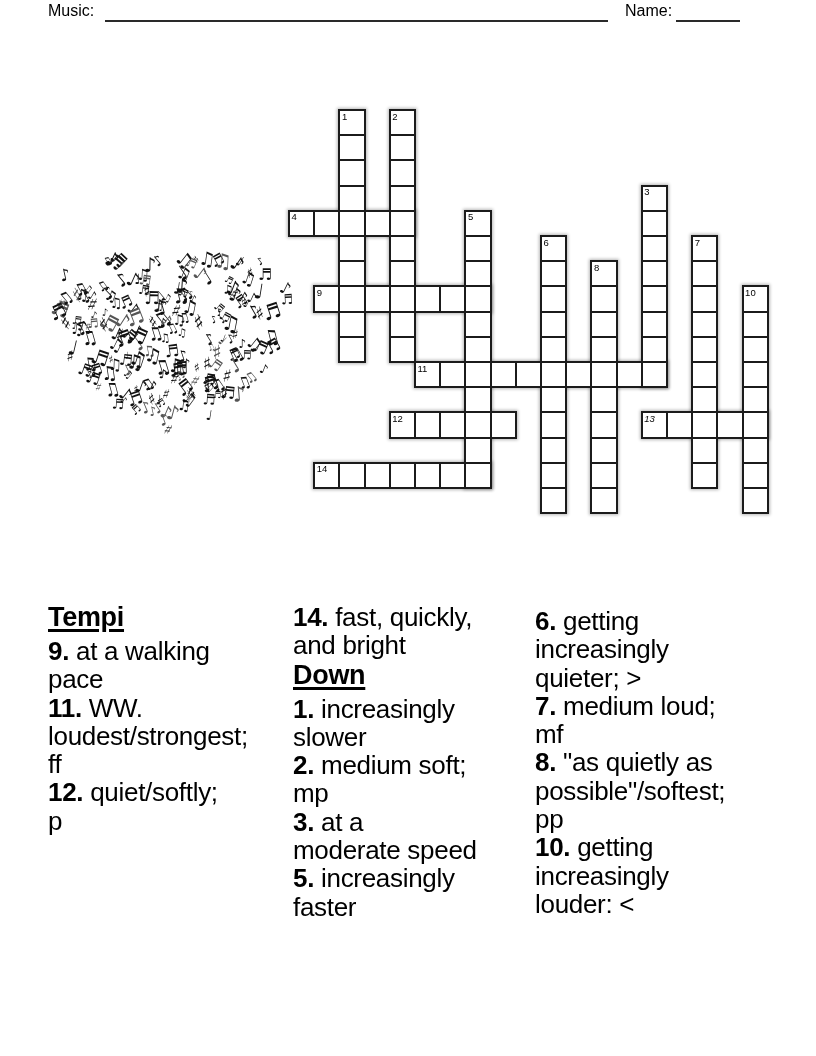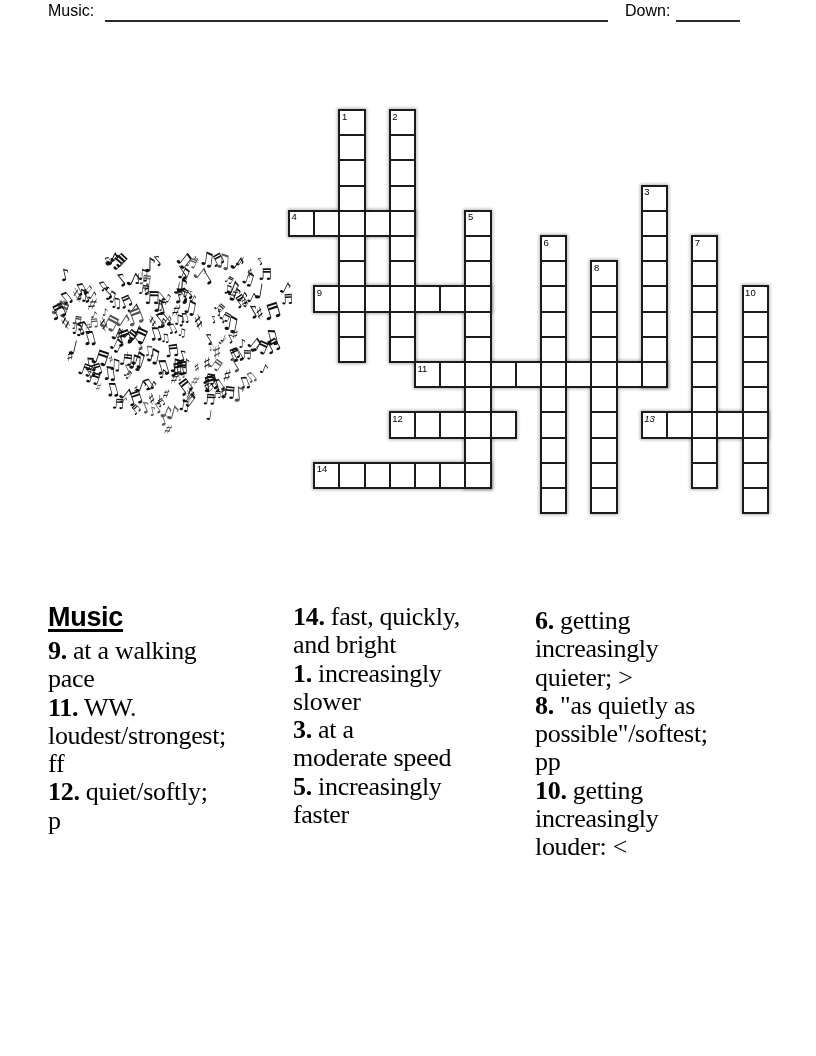--- a/index.html
+++ b/index.html
@@ -25,33 +25,33 @@
   
   .grid{position:absolute;left:288px;top:109px;width:484px;height:408px;}
   .wshadow{position:absolute;box-shadow:0 0 3px 1px rgba(0,0,0,0.28);background:transparent;}
   .cell{position:absolute;width:27.2px;height:27.2px;box-sizing:border-box;
         background:#fff;border:2px solid #1b1b1b;}
   .cellnum{position:absolute;font-size:9.5px;line-height:1;color:#000;z-index:3;}
 
   
   .clue-col{position:absolute;width:252px;font-size:26px;line-height:28.3px;
             letter-spacing:-0.3px;}
-  .clue{white-space:nowrap;font-family:Liberation Serif, serif;}
+  .clue{white-space:nowrap;}
   .clue b{font-weight:700;}
   .clue-heading{height:35px;line-height:30px;font-size:27px;font-weight:700;
                 text-decoration:underline;text-decoration-thickness:2.5px;
                 text-underline-offset:3px;}
 </style>
 </head>
 <body>
 
 <div class="page">
   <span class="name-label">Music:</span>
   <div class="blank name-blank"></div>
-  <span class="date-label">Down:</span>
+  <span class="date-label">Name:</span>
   <div class="blank date-blank"></div>
 
 
   <div id="heart" class="heart">
       <span class="note" style="left: 287.052px; top: 300.309px; font-size: 13.8663px; transform: translate(-50%, -50%) rotate(-3deg); color: rgb(17, 17, 17);">♬</span>
       <span class="note" style="left: 183.088px; top: 293.688px; font-size: 10.8714px; transform: translate(-50%, -50%) rotate(23deg); color: rgb(17, 17, 17);">♬</span>
       <span class="note" style="left: 95.6654px; top: 371.489px; font-size: 15.4169px; transform: translate(-50%, -50%) rotate(-18deg); color: rgb(17, 17, 17);">♬</span>
       <span class="note" style="left: 108.035px; top: 261.877px; font-size: 10.7239px; transform: translate(-50%, -50%) rotate(-31deg); color: rgb(17, 17, 17);">♫</span>
       <span class="note" style="left: 181.757px; top: 286.797px; font-size: 19.9553px; transform: translate(-50%, -50%) rotate(4deg); color: rgb(17, 17, 17);">♪</span>
       <span class="note" style="left: 90.2177px; top: 373.849px; font-size: 9.24211px; transform: translate(-50%, -50%) rotate(-37deg); color: rgb(17, 17, 17);">♫</span>
@@ -392,30 +392,33 @@
       <div class="cellnum" style="left: 356.3px; top: 78.1px;">3</div>
       <div class="cellnum" style="left: 179.9px; top: 103.3px;">5</div>
       <div class="cellnum" style="left: 255.5px; top: 128.5px;">6</div>
       <div class="cellnum" style="left: 406.7px; top: 128.5px;">7</div>
       <div class="cellnum" style="left: 305.9px; top: 153.7px;">8</div>
       <div class="cellnum" style="left: 457.1px; top: 178.9px;">10</div>
     </div>
 
   <div id="clues">
       <div class="clue-col" style="left: 48px; top: 602px;">
-        <div class="clue-heading">Music</div>
+        <div class="clue-heading">Tempi</div>
         <div class="clue"><b>9.</b> at a walking<br>pace</div>
         <div class="clue"><b>11.</b> WW.<br>loudest/strongest;<br>ff</div>
         <div class="clue"><b>12.</b> quiet/softly;<br>p</div>
       </div>
       <div class="clue-col" style="left: 293px; top: 603px;">
         <div class="clue"><b>14.</b> fast, quickly,<br>and bright</div>
+        <div class="clue-heading">Down</div>
         <div class="clue"><b>1.</b> increasingly<br>slower</div>
+        <div class="clue"><b>2.</b> medium soft;<br>mp</div>
         <div class="clue"><b>3.</b> at a<br>moderate speed</div>
         <div class="clue"><b>5.</b> increasingly<br>faster</div>
       </div>
       <div class="clue-col" style="left: 535px; top: 607px;">
         <div class="clue"><b>6.</b> getting<br>increasingly<br>quieter; &gt;</div>
+        <div class="clue"><b>7.</b> medium loud;<br>mf</div>
         <div class="clue"><b>8.</b> "as quietly as<br>possible"/softest;<br>pp</div>
         <div class="clue"><b>10.</b> getting<br>increasingly<br>louder: &lt;</div>
       </div>
     </div>
 </div>
 
 </body></html>

